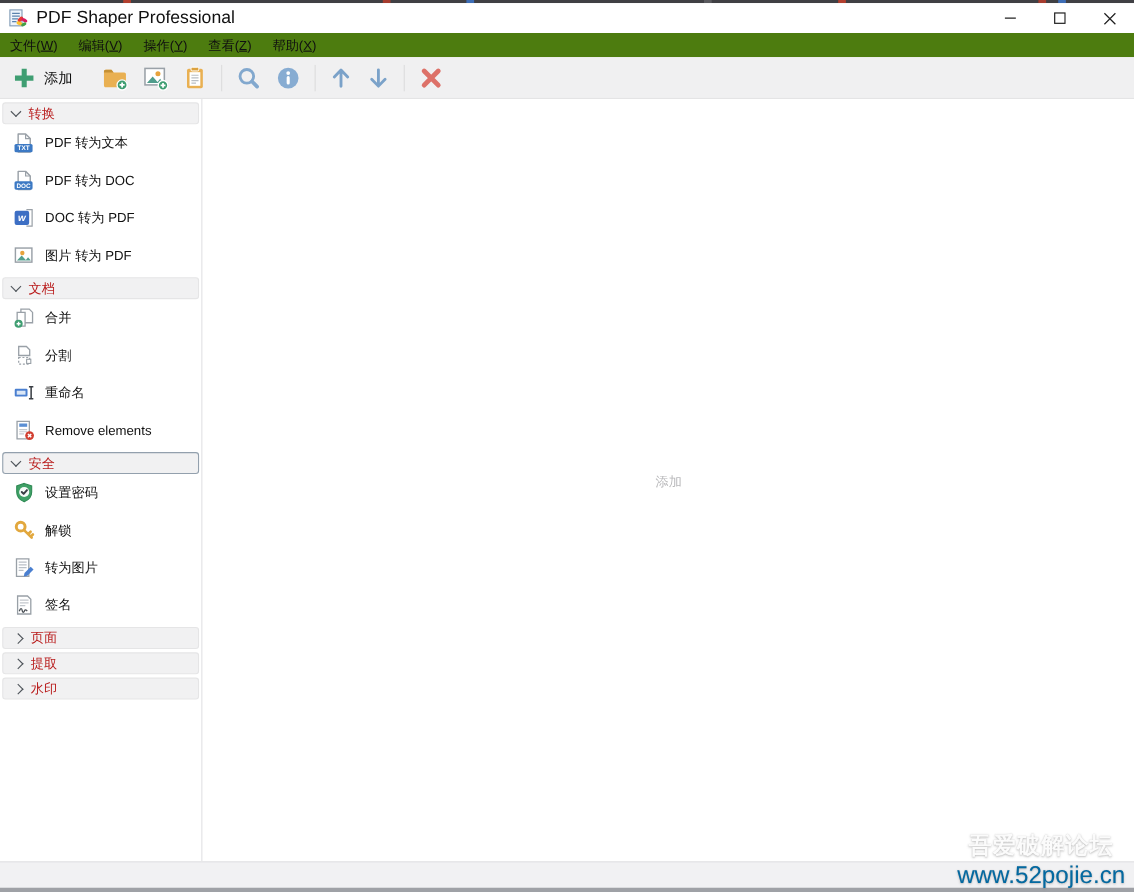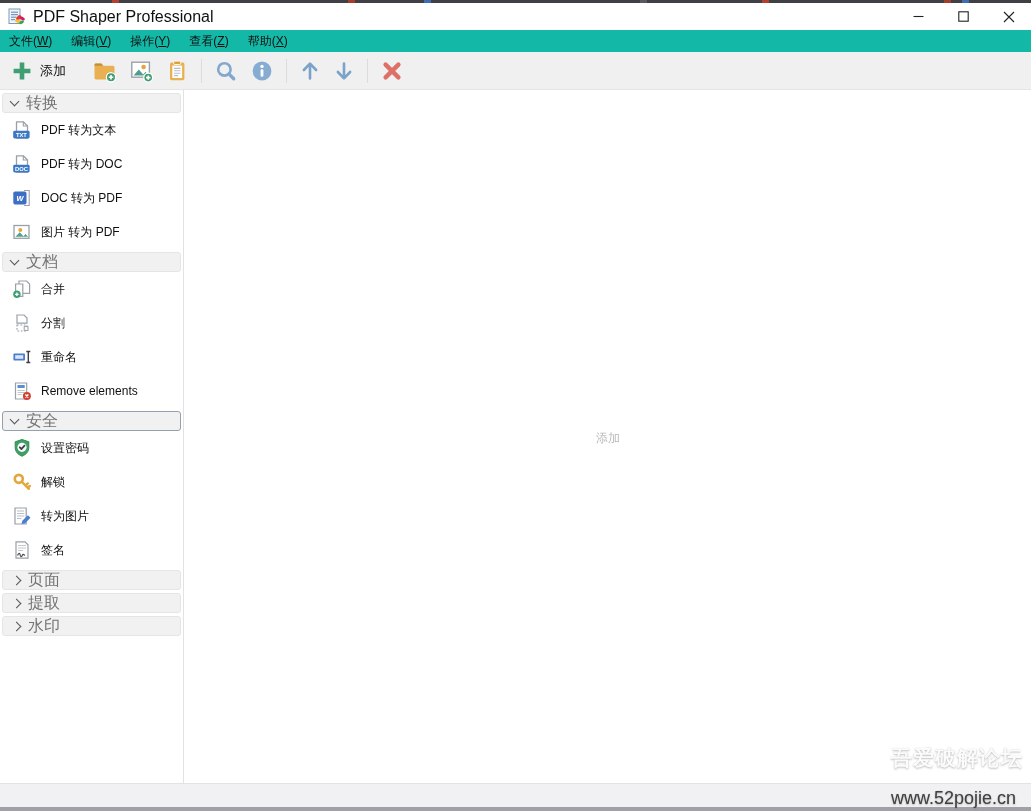--- a/index.html
+++ b/index.html
@@ -14,41 +14,41 @@
   .win{position:absolute;top:3px;left:0;width:1031px;height:808px;background:#fff}
 
   
   .titlebar{position:absolute;top:0;left:0;right:0;height:27px;background:#fff;display:flex;align-items:center}
   .app-icon{margin-left:8px;width:18px;height:18px}
   .title{margin-left:7px;font-size:16px;color:#101010}
   .wc{position:absolute;right:0;top:0;height:27px;display:flex}
   .wc-btn{width:45px;height:27px;display:flex;align-items:center;justify-content:center}
 
   
-  .menubar{position:absolute;top:27px;left:0;right:0;height:22px;background:#14b8a6;display:flex;padding-left:2px}
+  .menubar{position:absolute;top:27px;left:0;right:0;height:22px;background:#4d7c0f;display:flex;padding-left:2px}
   .menu-item{font-size:12px;color:#101010;padding:3px 7px;margin-right:5px;cursor:default}
   .menu-item u{text-decoration:underline}
 
   
   .toolbar{position:absolute;top:49px;left:0;right:0;height:38px;background:#f0f0f1;border-bottom:1px solid #e4e4e5;
     display:flex;align-items:center;padding-left:5px;box-sizing:border-box}
   .tbtn{height:32px;display:flex;align-items:center;justify-content:center;padding:0 6px;border-radius:3px}
   .tbtn .tlabel{font-size:13px;color:#101010;margin-left:7px}
   .tsep{width:1px;height:24px;background:#dcdcdd;margin:0 6px}
 
   
   .content{position:absolute;top:87px;left:0;right:0;height:693px}
   .sidebar{position:absolute;top:0;left:0;width:184px;height:693px;background:#fff;border-right:1px solid #e2e2e4;
     box-sizing:border-box;padding-top:3px;overflow:hidden}
   .section-header{height:20px;margin:0 2px 0 2px;background:#f1f1f2;border:1px solid #e5e5e6;border-radius:3px;
     display:flex;align-items:center;padding-left:8px;box-sizing:border-box}
   .section-header.sel{border-color:#93a0ad}
   .section-header + .section-header{margin-top:3px}
   .side-item + .section-header{margin-top:3px}
-  .sec-label{font-size:16px;color:#737373;margin-left:8px}
+  .sec-label{font-size:12px;color:#b91c1c;margin-left:8px}
   .chev{width:6px;height:6px;border-right:1.4px solid #4e545a;border-bottom:1.4px solid #4e545a;
     transform:rotate(45deg);margin-top:-3px;flex:0 0 auto}
   .chev.right{transform:rotate(-45deg);margin-top:0;margin-left:2px}
   .side-item{height:34px;display:flex;align-items:center;padding-left:12px}
   .side-item .icn{width:20px;height:20px;flex:0 0 auto}
   .item-label{font-size:12px;color:#101010;margin-left:9px;white-space:nowrap}
 
   
   .main{position:absolute;top:0;left:185px;right:0;height:693px;background:#fff}
   .thead{height:26px;display:flex;border-bottom:1px solid #ececee;box-sizing:border-box}
@@ -60,24 +60,24 @@
   .c-path{width:283px;padding-left:6px}
   .c-fill{flex:1;border-right:none}
   .tbody{position:absolute;top:26px;left:0;right:0;bottom:0}
   .hint{position:absolute;top:314px;left:0;right:0;text-align:center;font-size:12px;color:#b9b9bb}
 
   
   .statusbar{position:absolute;top:780px;left:0;right:0;height:24px;background:#f1f1f3;border-top:1px solid #e2e2e4;box-sizing:border-box}
   .bottom-edge{position:absolute;top:804px;left:0;right:0;height:4px;background:#9fa1a6}
 
   
-  .watermark{position:absolute;right:8px;bottom:2px;text-align:left;z-index:5;pointer-events:none}
+  .watermark{position:absolute;right:8px;bottom:2px;text-align:center;z-index:5;pointer-events:none}
   .wm1{font-size:21px;font-weight:bold;letter-spacing:1px;color:#fbfbfb;
     text-shadow:0 1px 2px rgba(120,120,120,.45),0 0 1px rgba(160,160,160,.4)}
-  .wm2{font-size:18px;color:#404040;margin-top:16px;
+  .wm2{font-size:22px;color:#0369a1;margin-top:1px;
     text-shadow:0 1px 2px rgba(120,120,120,.45),0 0 1px rgba(160,160,160,.4)}
 </style>
 </head>
 <body>
 
 <div class="sliver">
   <i style="left:112px;background:#b3402f"></i>
   <i style="left:348px;background:#a63c2e"></i>
   <i style="left:424px;background:#3d6db5"></i>
   <i style="left:640px;background:#5a5a5e"></i>

